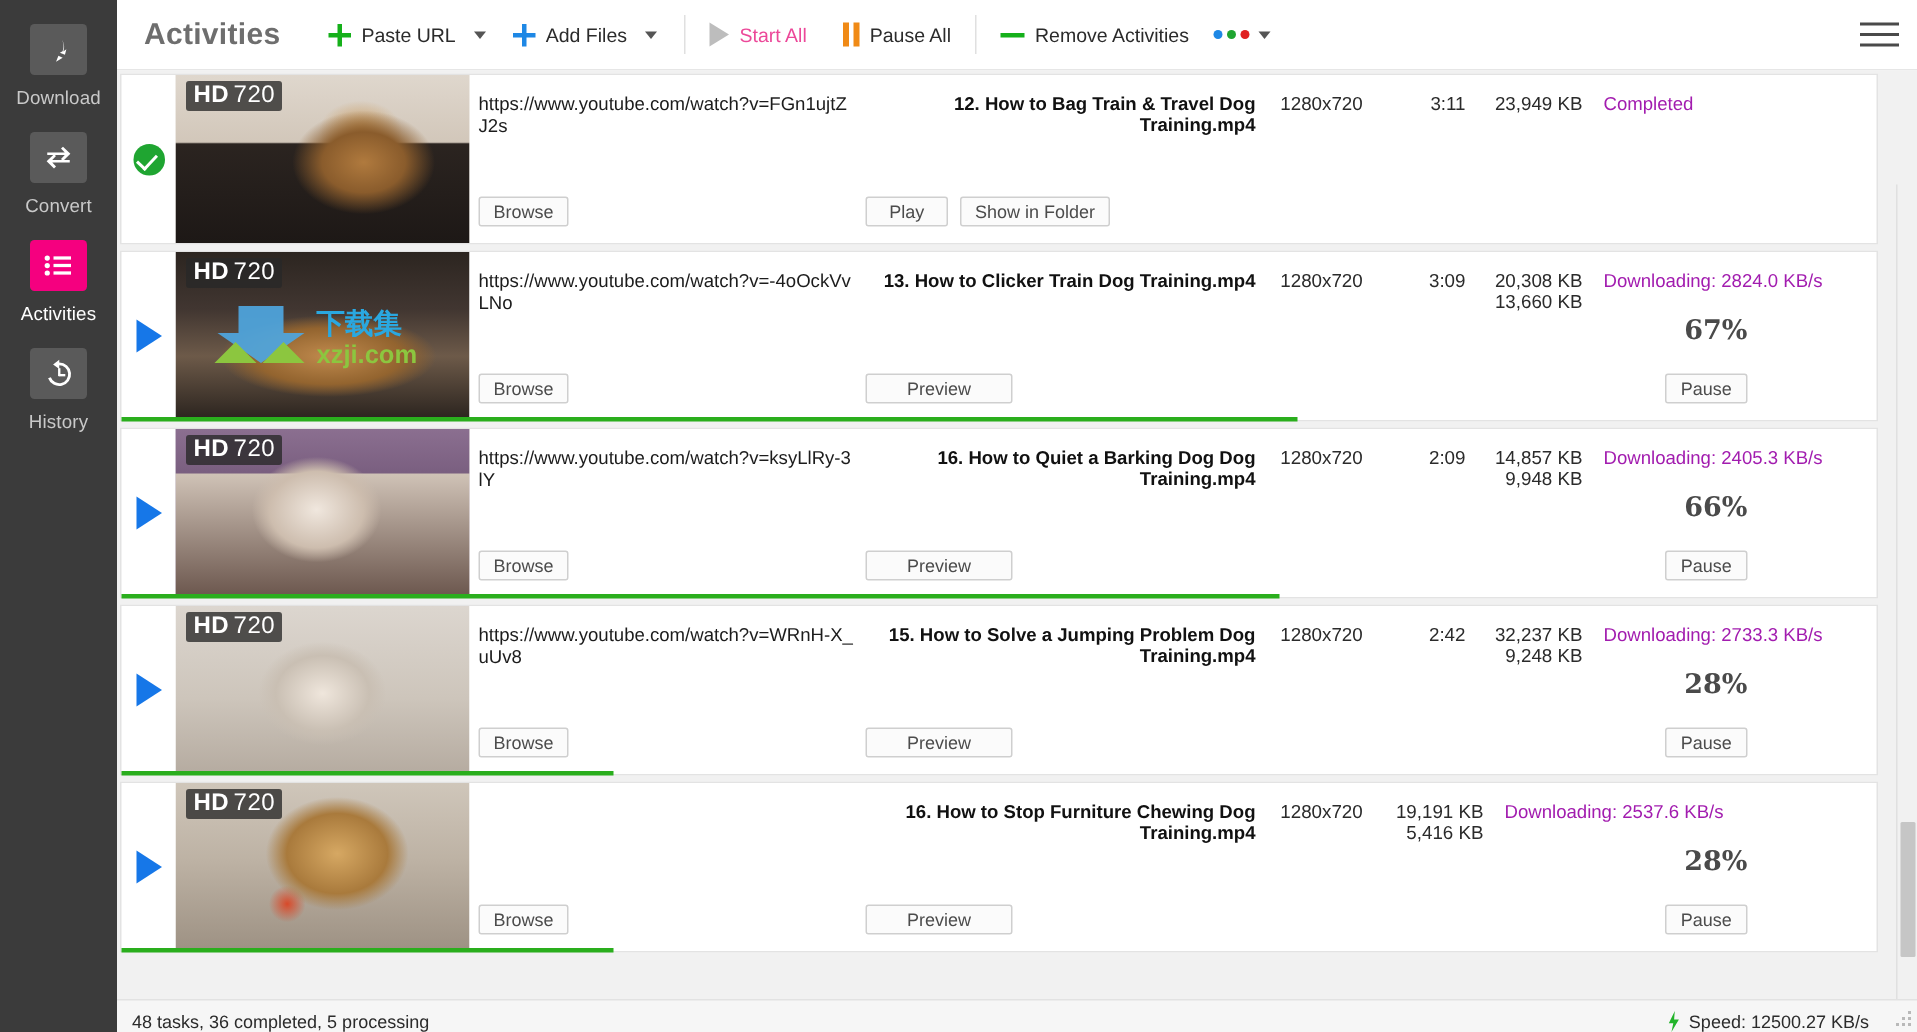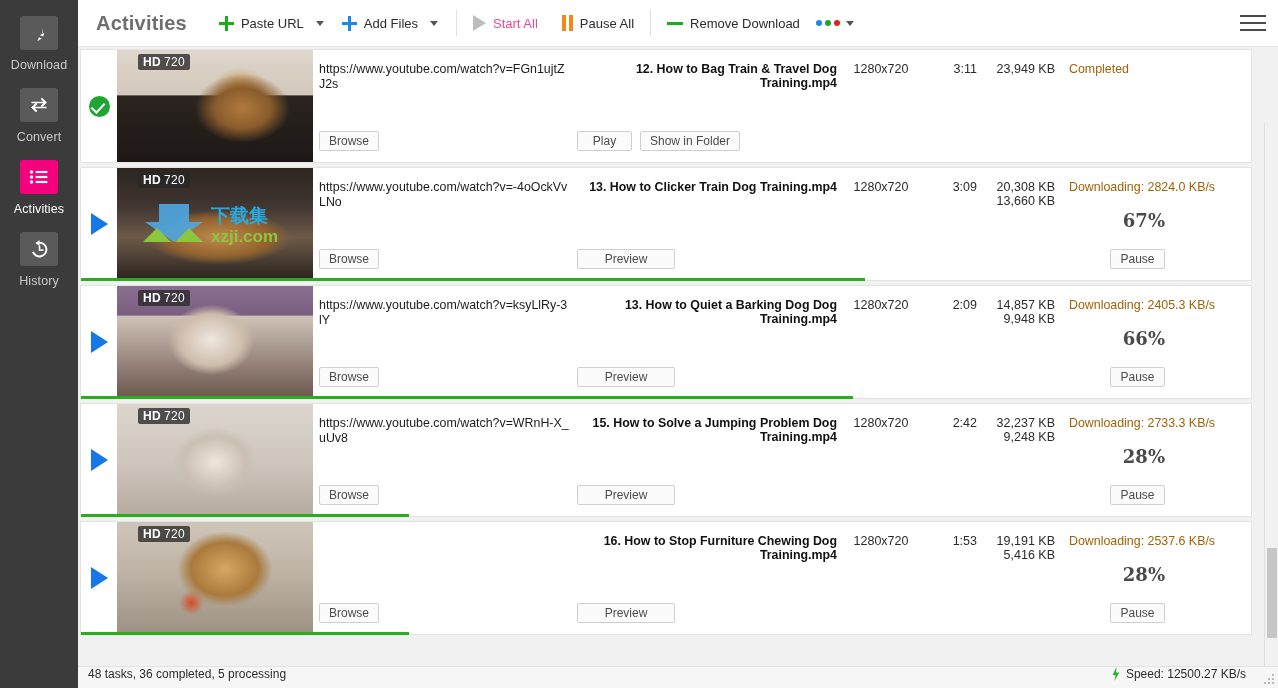--- a/index.html
+++ b/index.html
@@ -161,23 +161,23 @@
     transform: rotate(43deg);
   }
   .state-play {
     width: 0; height: 0;
     border-top: 11px solid transparent; border-bottom: 11px solid transparent;
     border-left: 17px solid #1677e8;
   }
 
   .thumb-img { position: absolute; inset: 0; }
   .hd-badge {
-    position: absolute; left: 21px; top: 4px;
+    position: absolute; left: 7px; top: 4px;
     background: rgba(40,40,40,.78);
-    color: #ffffff; font-size: 12px;
+    color: #ffffff; font-size: 16px;
     padding: 1px 5px; border-radius: 2px;
     letter-spacing: .3px;
   }
   .hd-badge b { font-weight: bold; }
   .hd-badge span { font-weight: normal; margin-left: 3px; }
 
   .src-url { font-size: 12.4px; color: #1c1c1c; word-break: break-all; line-height: 15px; }
   .dest-name { font-size: 12.4px; font-weight: bold; color: #111; line-height: 14px; }
 
   .btn {
@@ -189,21 +189,21 @@
     border: 1px solid #cfcfcf;
     border-radius: 2px;
     cursor: pointer;
     white-space: nowrap;
   }
   .btn.wide { min-width: 98px; }
   .row-btns { position: absolute; bottom: 11px; left: 6px; display: flex; gap: 8px; }
   .row-btns.dest { left: 0; }
   .row-btns.status { left: auto; right: 86px; }
 
-  .status-txt { font-size: 12.4px; color: #a16207; }
+  .status-txt { font-size: 12.4px; color: #a21caf; }
   .pct {
     position: absolute; right: 86px; top: 42px;
     font-family: "DejaVu Serif", "Liberation Serif", serif;
     font-weight: bold; font-size: 18px; color: #4a4a4a;
   }
   .progress {
     position: absolute; left: 0; bottom: -1px;
     height: 3px; background: #2aae1d;
   }
 
@@ -217,21 +217,21 @@
     position: absolute; left: 2px; top: 425px;
     width: 10px; height: 90px;
     background: #c6c6c6; border-radius: 1px;
   }
 
   
   .statusbar {
     height: 22px; flex: 0 0 22px;
     background: #f6f6f6;
     border-top: 1px solid #e2e2e2;
-    display: flex; align-items: flex-start;
+    display: flex; align-items: flex-end;
     font-size: 12px; color: #2b2b2b;
     padding: 0 10px;
     position: relative;
   }
   .statusbar .right { margin-left: auto; display: flex; align-items: center; gap: 6px; padding-right: 22px; }
   .bolt {
     width: 8px; height: 14px; background: #22b42b;
     clip-path: polygon(58% 0, 8% 58%, 45% 58%, 30% 100%, 92% 40%, 52% 40%);
   }
   .sb-grip { position: absolute; right: 2px; bottom: 2px; width: 14px; height: 14px; }
@@ -325,21 +325,21 @@
             <i></i>
             <i></i>
           </span>
         <span class="tb-label">Pause All</span>
       </div>
 
       <div class="tb-sep"></div>
 
       <div class="tb-btn">
         <span class="dash"></span>
-        <span class="tb-label">Remove Download</span>
+        <span class="tb-label">Remove Activities</span>
       </div>
 
       <div class="dots">
         <i style="background:#1e88e5"></i>
         <i style="background:#1fa531"></i>
         <i style="background:#e02020"></i>
         <span class="caret" style="margin-left:3px"></span>
       </div>
 
       <div class="hamburger">
@@ -453,21 +453,21 @@
             <b>HD</b><span>720</span>
           </div>
         </div>
         <div class="c-source">
           <div class="cell-pad src-url">https://www.youtube.com/watch?v=ksyLlRy-3lY</div>
           <div class="row-btns">
             <div class="btn">Browse</div>
           </div>
         </div>
         <div class="c-dest">
-          <div class="cell-pad dest-name">13. How to Quiet a Barking Dog   Dog Training.mp4</div>
+          <div class="cell-pad dest-name">16. How to Quiet a Barking Dog   Dog Training.mp4</div>
           <div class="row-btns dest">
             <div class="btn wide">Preview</div>
           </div>
         </div>
         <div class="c-res cell-pad">1280x720</div>
         <div class="c-dur cell-pad">2:09</div>
         <div class="c-size cell-pad">
           <div>14,857 KB</div>
           <div>9,948 KB</div>
         </div>
@@ -540,21 +540,20 @@
             <div class="btn">Browse</div>
           </div>
         </div>
         <div class="c-dest">
           <div class="cell-pad dest-name">16. How to Stop Furniture Chewing   Dog Training.mp4</div>
           <div class="row-btns dest">
             <div class="btn wide">Preview</div>
           </div>
         </div>
         <div class="c-res cell-pad">1280x720</div>
-        <div class="c-dur cell-pad">1:53</div>
         <div class="c-size cell-pad">
           <div>19,191 KB</div>
           <div>5,416 KB</div>
         </div>
         <div class="c-status">
           <div class="cell-pad status-txt">Downloading: 2537.6 KB/s</div>
           <div class="pct">28%</div>
           <div class="row-btns status">
             <div class="btn">Pause</div>
           </div>

